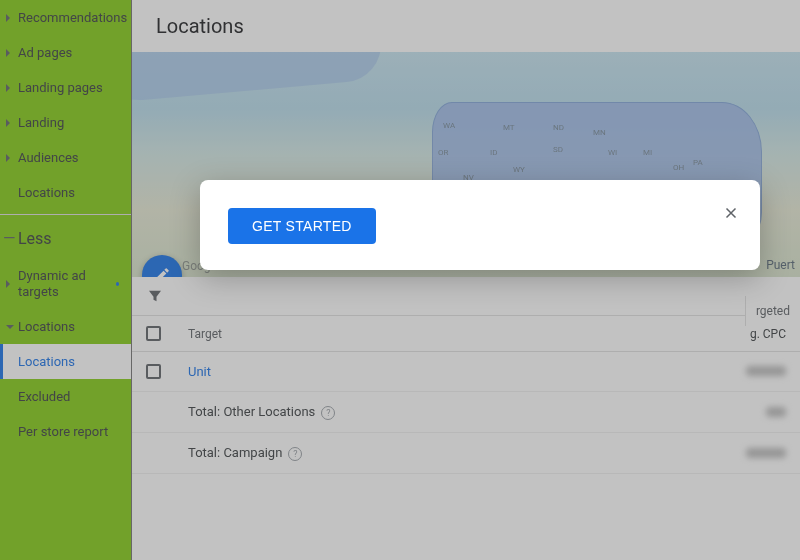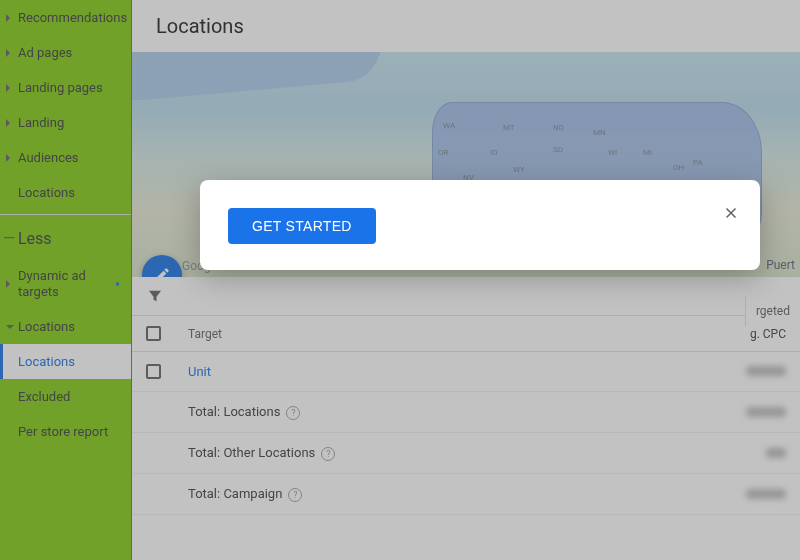--- a/index.html
+++ b/index.html
@@ -171,25 +171,20 @@
       </div>
 
       <div class="table-row">
         <div class="check-col">
             <div class="check-box"></div>
           </div>
         <div class="name-col"><span class="link">Unit</span></div>
         <div class="num-col"><span class="blur-val"></span></div>
       </div>
 
-      <div class="table-row">
-        <div class="check-col"></div>
-        <div class="name-col"><span>Total: Locations</span><span class="help-q">?</span></div>
-        <div class="num-col"><span class="blur-val"></span></div>
-      </div>
 
       <div class="table-row">
         <div class="check-col"></div>
         <div class="name-col"><span>Total: Other Locations</span><span class="help-q">?</span></div>
         <div class="num-col"><span class="blur-val sm"></span></div>
       </div>
 
       <div class="table-row">
         <div class="check-col"></div>
         <div class="name-col"><span>Total: Campaign</span><span class="help-q">?</span></div>

